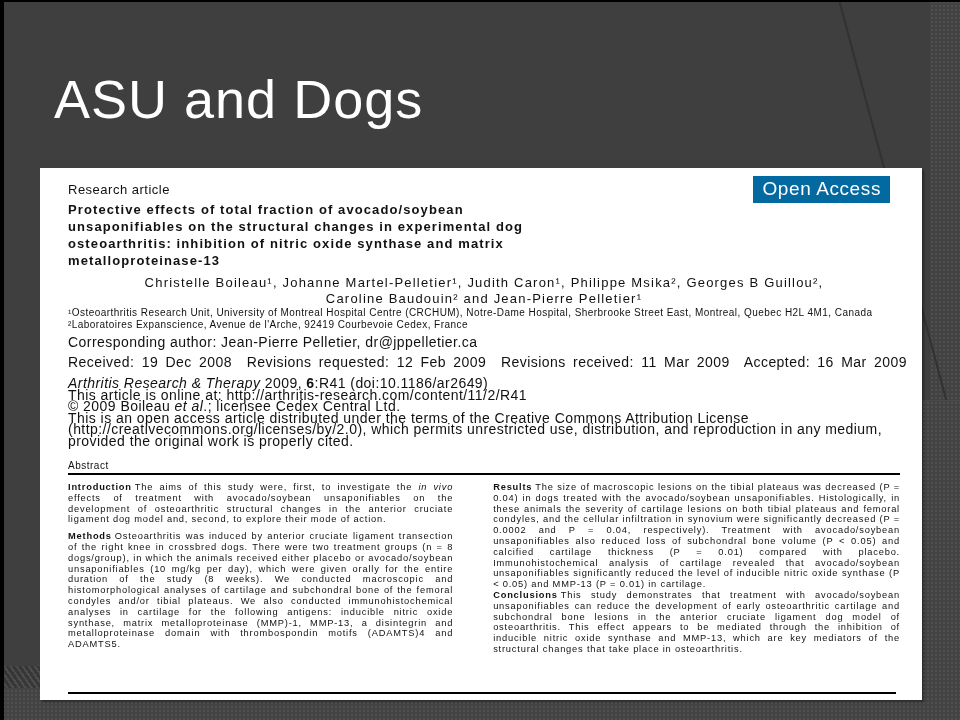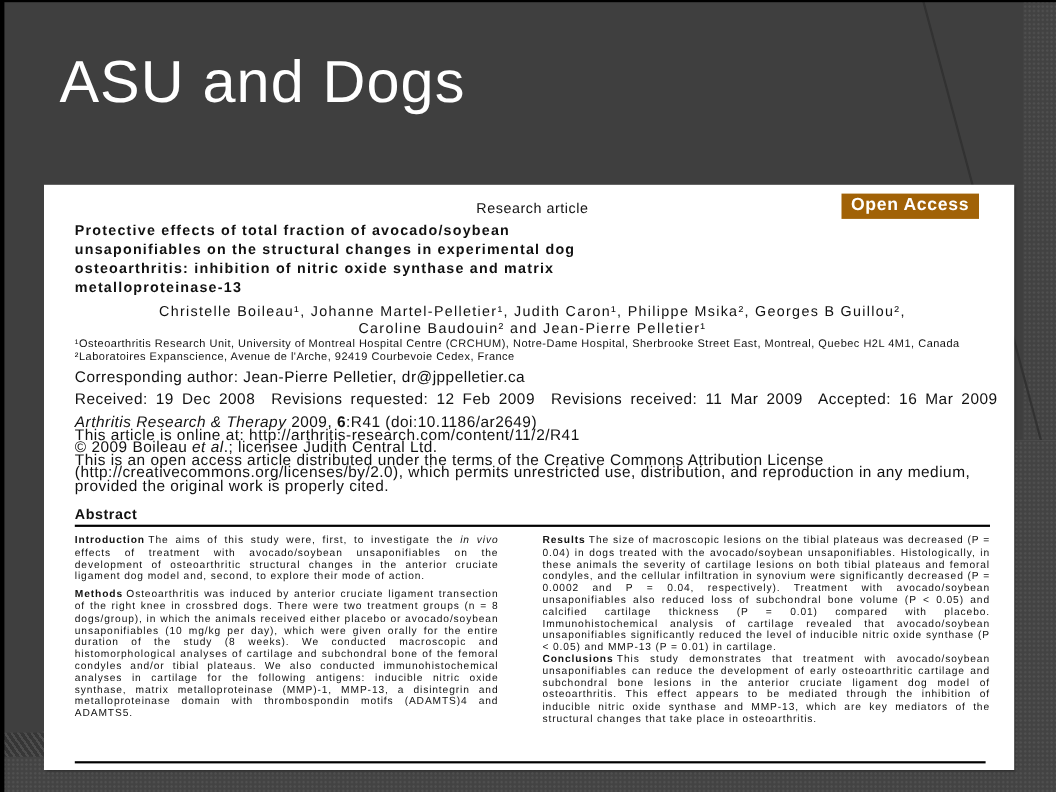--- a/index.html
+++ b/index.html
@@ -13,37 +13,37 @@
       background-size:4px 4px;}
   .big-arc{position:absolute;left:-750px;top:400px;width:3400px;height:3400px;border-radius:50%;
       background-color:#434343;border-top:1px solid #4c4c4c;
       background-image:radial-gradient(rgba(255,255,255,0.07) 1px, transparent 1.2px);
       background-size:4px 4px;}
   .diag-line{position:absolute;left:830px;top:-30px;width:2px;height:500px;background:#323232;
       transform:rotate(-15deg);transform-origin:top left;}
   .hatch{position:absolute;left:0;top:666px;width:40px;height:22px;opacity:.8;
       background:repeating-linear-gradient(55deg,#4e4e4e 0 2px,#343434 2px 5px);}
   
-  .slide-title{position:absolute;left:54px;top:44px;color:#fff;font-size:54px;font-weight:400;
+  .slide-title{position:absolute;left:54px;top:68px;color:#fff;font-size:54px;font-weight:400;
       letter-spacing:1px;white-space:nowrap;}
   
   .paper{position:absolute;left:40px;top:168px;width:882px;height:532px;background:#fff;color:#111;
       box-sizing:border-box;padding:12px 22px 0 28px;overflow:hidden;box-shadow:2px 2px 2px rgba(0,0,0,0.35);}
-  .kicker{font-size:13px;letter-spacing:.5px;margin-top:2px;text-align:center;}
-  .badge{position:absolute;right:32px;top:8px;background:#a16207;color:#fff;font-weight:bold;
-      font-size:16px;letter-spacing:.6px;padding:2px 9px 3px 9px;}
+  .kicker{font-size:13px;letter-spacing:.5px;margin-top:2px;}
+  .badge{position:absolute;right:32px;top:8px;background:#0369a1;color:#fff;font-weight:normal;
+      font-size:19px;letter-spacing:.6px;padding:2px 9px 3px 9px;}
   .art-title{font-weight:bold;font-size:13px;line-height:17px;letter-spacing:1.1px;margin-top:4px;}
   .authors{font-size:13px;line-height:16px;letter-spacing:1.2px;margin-top:6px;text-align:center;}
   .affils{font-size:10px;line-height:11.5px;letter-spacing:.45px;}
   .meta{font-size:14px;line-height:11.5px;letter-spacing:.45px;}
   .corresponding{margin-top:7px;}
   .dates{margin-top:8px;white-space:pre;word-spacing:3px;}
   .citation-block{margin-top:10px;}
   .u{}
-  .abstract-heading{font-size:13px;font-weight:bold;letter-spacing:.5px;margin-top:13px;}
+  .abstract-heading{font-size:10px;font-weight:normal;letter-spacing:.5px;margin-top:13px;}
   .rule{height:2px;background:#000;margin-top:2px;}
   .abs-cols{display:flex;gap:40px;margin-top:7px;text-align:justify;
       font-size:9.3px;line-height:10.8px;letter-spacing:.8px;}
   .col-l{width:390px;}
   .col-r{width:412px;}
   .abs-cols p{margin:0;}
   .gap-after{margin-bottom:6px !important;}
   .lead{font-weight:bold;margin-right:3px;}
   .rule-bottom{position:absolute;left:28px;right:26px;bottom:6px;height:2px;background:#000;}
 </style>
@@ -81,21 +81,21 @@
       <div>¹Osteoarthritis Research Unit, University of Montreal Hospital Centre (CRCHUM), Notre-Dame Hospital, Sherbrooke Street East, Montreal, Quebec H2L 4M1, Canada</div>
       <div>²Laboratoires Expanscience, Avenue de l'Arche, 92419 Courbevoie Cedex, France</div>
     </div>
 
     <div class="meta corresponding">Corresponding author: Jean-Pierre Pelletier, dr@jppelletier.ca</div>
     <div class="meta dates">Received: 19 Dec 2008  Revisions requested: 12 Feb 2009  Revisions received: 11 Mar 2009  Accepted: 16 Mar 2009  Published: 16 Mar 2009</div>
 
     <div class="meta citation-block">
       <div><i>Arthritis Research &amp; Therapy</i><span> 2009, </span><b>6</b><span>:R41 (doi:10.1186/ar2649)</span></div>
       <div>This article is online at: http://arthritis-research.com/content/11/2/R41</div>
-      <div><span>© 2009 Boileau </span><i>et al</i><span>.; licensee Judith Central Ltd.</span></div>
+      <div><span>© 2009 Boileau </span><i>et al</i><span>.; licensee Cedex Central Ltd.</span></div>
       <div><span>This is an open access article distributed under the terms of the Creative Commons Attribution License (</span><span class="u">http://creativecommons.org/licenses/by/2.0</span><span>), which permits unrestricted use, distribution, and reproduction in any medium, provided the original work is properly cited.</span></div>
     </div>
 
     <div class="abstract-heading">Abstract</div>
     <div class="rule"></div>
 
     <div class="abs-cols">
       <div class="col-l">
         <p class="gap-after"><span class="lead">Introduction</span><span>The aims of this study were, first, to investigate the </span><i>in vivo</i><span> effects of treatment with avocado/soybean unsaponifiables on the development of osteoarthritic structural changes in the anterior cruciate ligament dog model and, second, to explore their mode of action.</span></p>
         <p><span class="lead">Methods</span><span>Osteoarthritis was induced by anterior cruciate ligament transection of the right knee in crossbred dogs. There were two treatment groups (n = 8 dogs/group), in which the animals received either placebo or avocado/soybean unsaponifiables (10 mg/kg per day), which were given orally for the entire duration of the study (8 weeks). We conducted macroscopic and histomorphological analyses of cartilage and subchondral bone of the femoral condyles and/or tibial plateaus. We also conducted immunohistochemical analyses in cartilage for the following antigens: inducible nitric oxide synthase, matrix metalloproteinase (MMP)-1, MMP-13, a disintegrin and metalloproteinase domain with thrombospondin motifs (ADAMTS)4 and ADAMTS5.</span></p>

